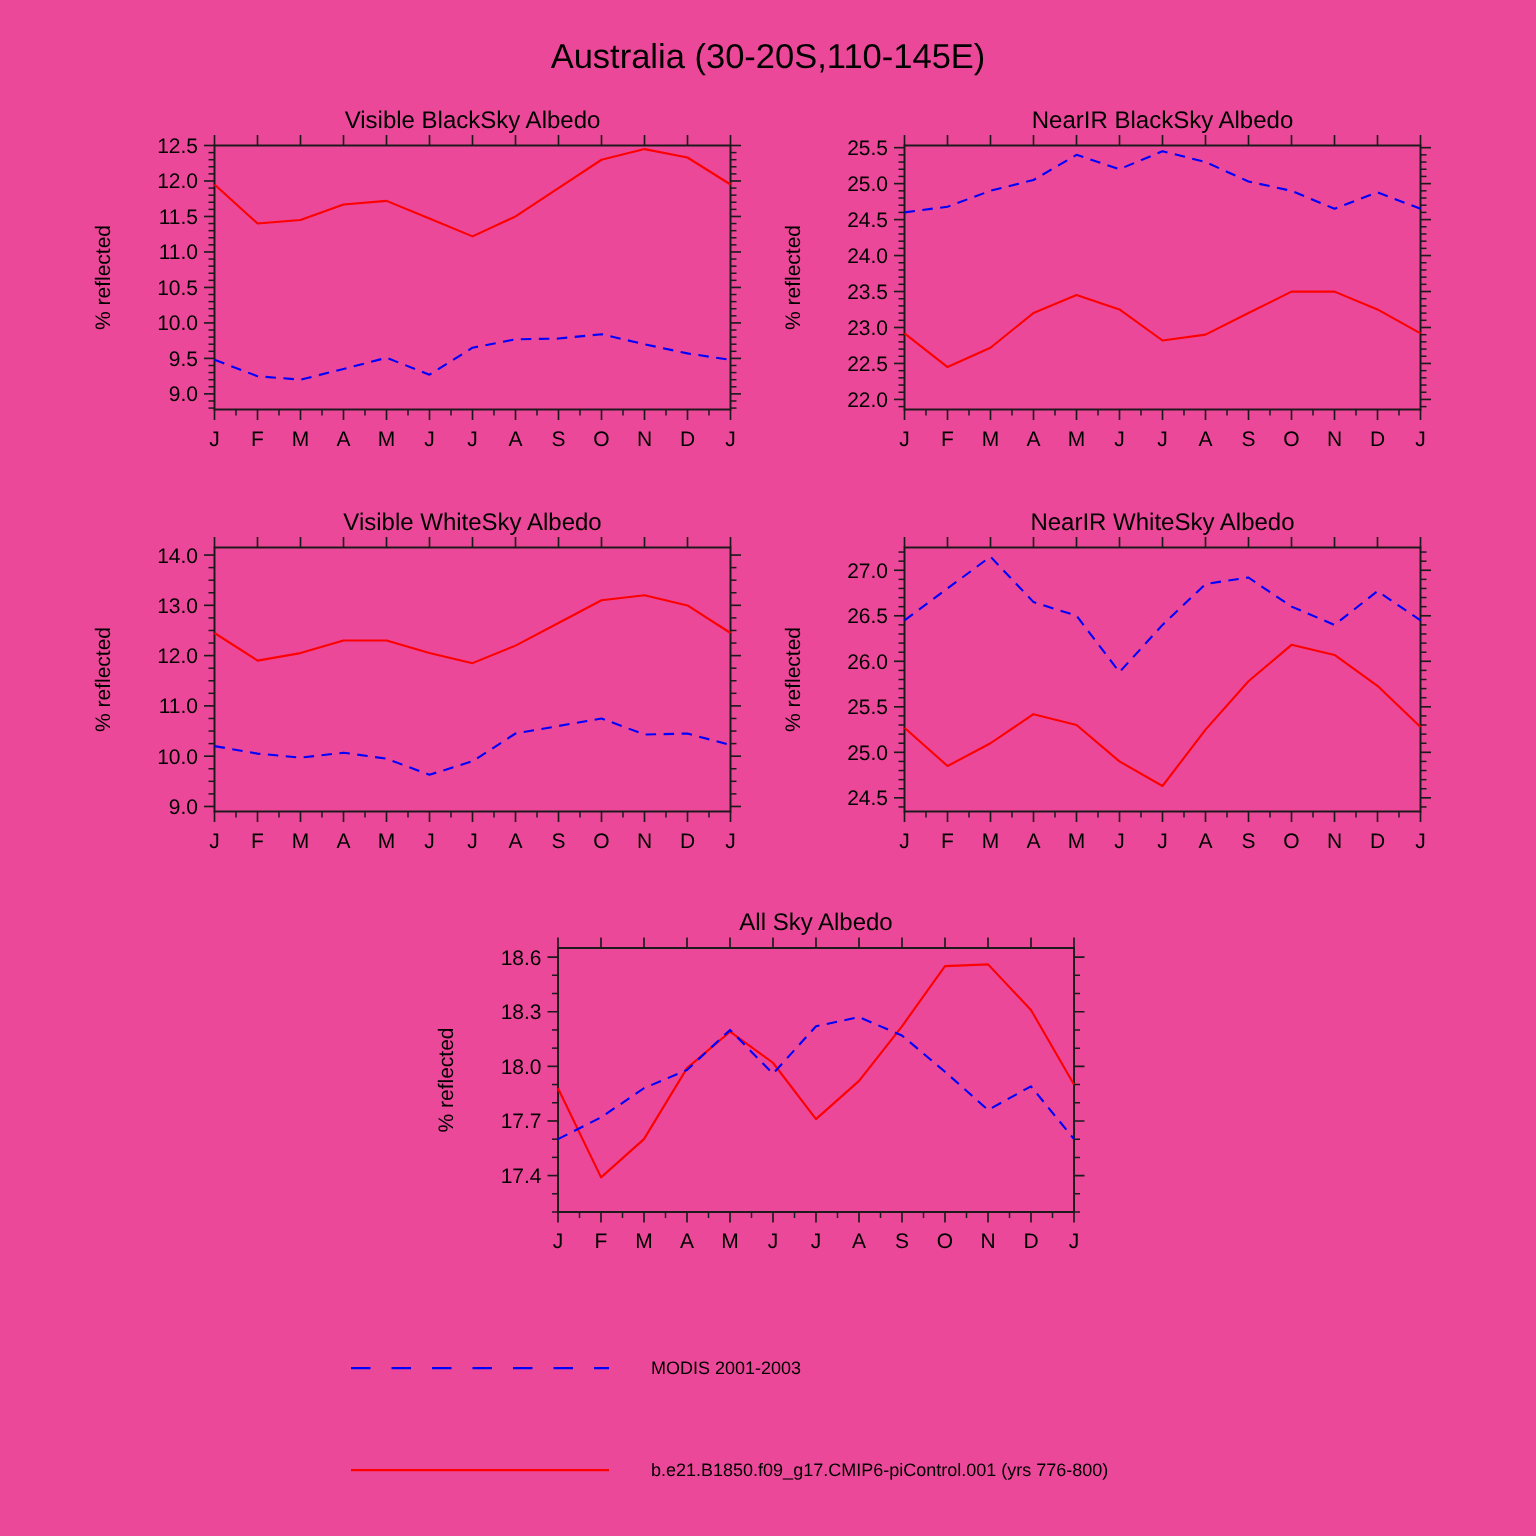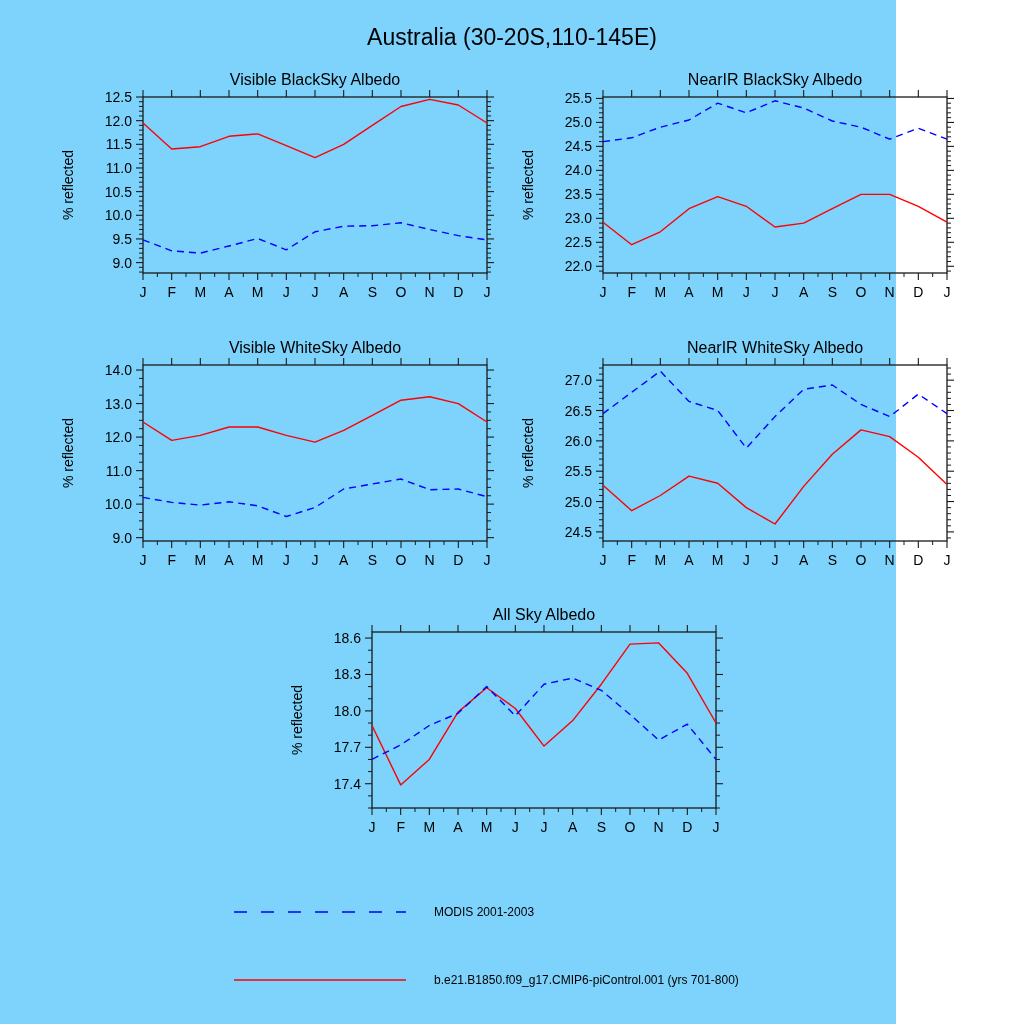--- a/index.html
+++ b/index.html
@@ -6,23 +6,23 @@
     margin: 0;
     padding: 0;
     width: 1024px;
     height: 1024px;
     background: #ffffff;
     font-family: "Liberation Sans", sans-serif;
     overflow: hidden;
   }
   #figure {
     position: relative;
-    width: 896px;
+    width: 1024px;
     height: 1024px;
-    background: #7dd3fc;
+    background: #ec4899;
   }
   #main-title {
     position: absolute;
     top: 24px;
     left: 0;
     width: 1024px;
     text-align: center;
     font-size: 23px;
     font-weight: normal;
     color: #000000;
@@ -676,16 +676,16 @@
     <svg width="176" height="18">
       <line x1="2" y1="9" x2="174" y2="9" stroke-width="1.5" stroke-dasharray="13 14" stroke="#0000ff"></line>
     </svg>
     <span class="legend-label">MODIS 2001-2003</span>
   </div>
 
   <div class="legend-row" style="left:232px; top:971px;">
     <svg width="176" height="18">
       <line x1="2" y1="9" x2="174" y2="9" stroke-width="1.5" stroke="#ff0000"></line>
     </svg>
-    <span class="legend-label">b.e21.B1850.f09_g17.CMIP6-piControl.001 (yrs 701-800)</span>
+    <span class="legend-label">b.e21.B1850.f09_g17.CMIP6-piControl.001 (yrs 776-800)</span>
   </div>
 
 </div>
 
 </body></html>

